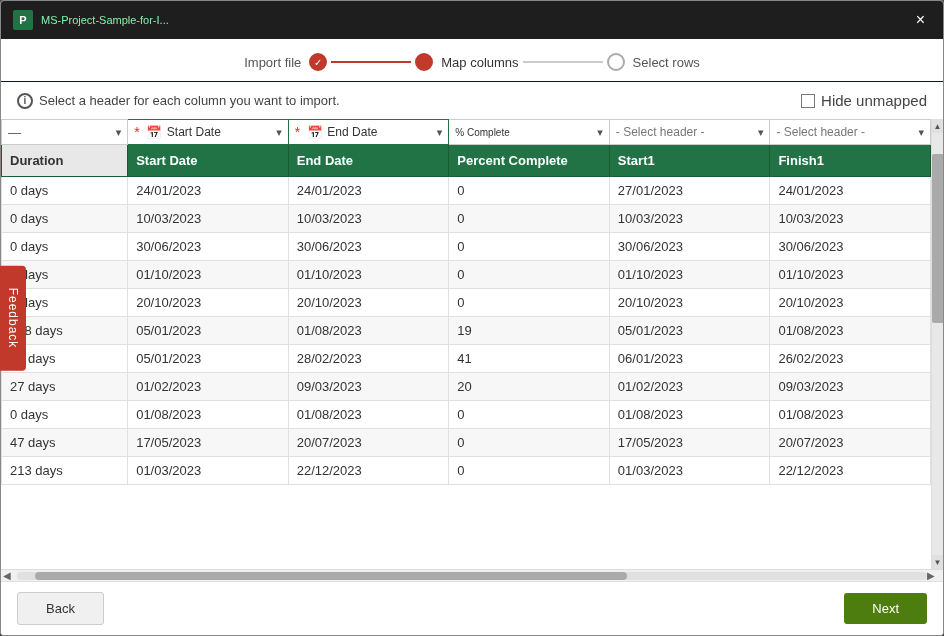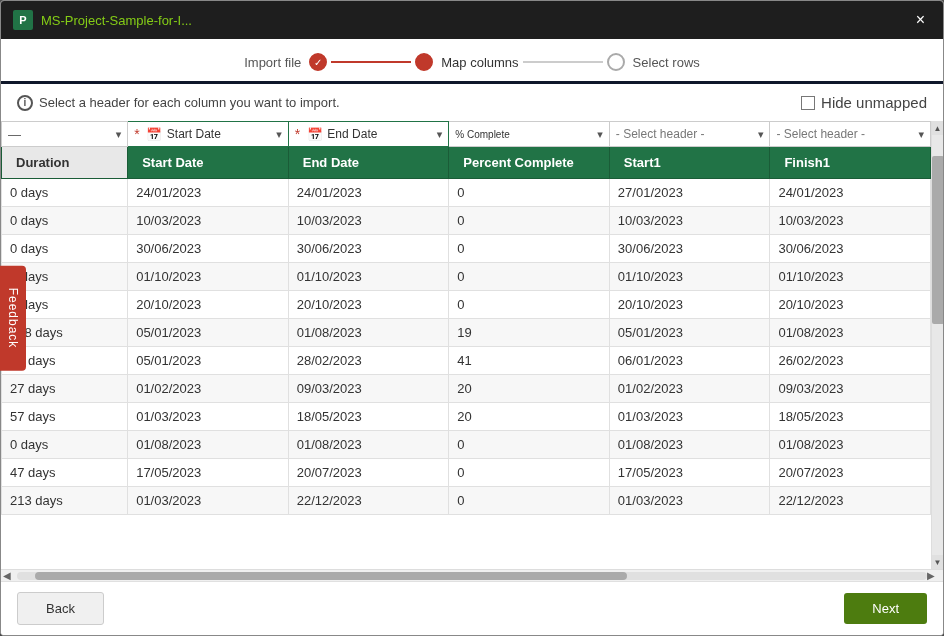--- a/index.html
+++ b/index.html
@@ -43,40 +43,40 @@
       background: #217346;
       border-radius: 2px;
       display: flex;
       align-items: center;
       justify-content: center;
       color: #fff;
       font-size: 11px;
       font-weight: bold;
     }
     .title-bar-title {
-      font-size: 13px;
-      color: #84cc16;
+      font-size: 11px;
+      color: #86efac;
       text-align: right;
     }
     .title-bar-close {
       color: #fff;
       font-size: 16px;
       cursor: pointer;
       padding: 2px 6px;
       border-radius: 3px;
     }
     .wizard-steps {
       background: #fff;
       padding: 14px 20px 10px;
       display: flex;
       align-items: center;
       justify-content: center;
       gap: 0;
       flex-shrink: 0;
-      border-bottom: 3px solid #0f172a;
+      border-bottom: 1px solid #0f172a;
     }
     .step-item {
       display: flex;
       align-items: center;
       gap: 8px;
     }
     .step-label {
       font-size: 13px;
       color: #555;
     }
@@ -200,21 +200,21 @@
       border: 1.5px solid #217346;
     }
     .dropdown-arrow {
       font-size: 11px;
       color: #555;
     }
     th {
       background: #217346;
       color: #fff;
       text-align: left;
-      padding: 8px 14px;
+      padding: 8px 8px;
       font-weight: 600;
       font-size: 13px;
       border: 1px solid #1a5c37;
       white-space: nowrap;
     }
     th.first-col {
       background: #e8e8e8;
       color: #333;
     }
     td {
@@ -499,28 +499,20 @@
                 </tr>
                 <tr>
                   <td class="first-col">27 days</td>
                   <td>01/02/2023</td>
                   <td>09/03/2023</td>
                   <td>20</td>
                   <td>01/02/2023</td>
                   <td>09/03/2023</td>
                 </tr>
                 <tr>
-                  <td class="first-col">57 days</td>
-                  <td>01/03/2023</td>
-                  <td>18/05/2023</td>
-                  <td>20</td>
-                  <td>01/03/2023</td>
-                  <td>18/05/2023</td>
-                </tr>
-                <tr>
                   <td class="first-col">0 days</td>
                   <td>01/08/2023</td>
                   <td>01/08/2023</td>
                   <td>0</td>
                   <td>01/08/2023</td>
                   <td>01/08/2023</td>
                 </tr>
                 <tr>
                   <td class="first-col">47 days</td>
                   <td>17/05/2023</td>

